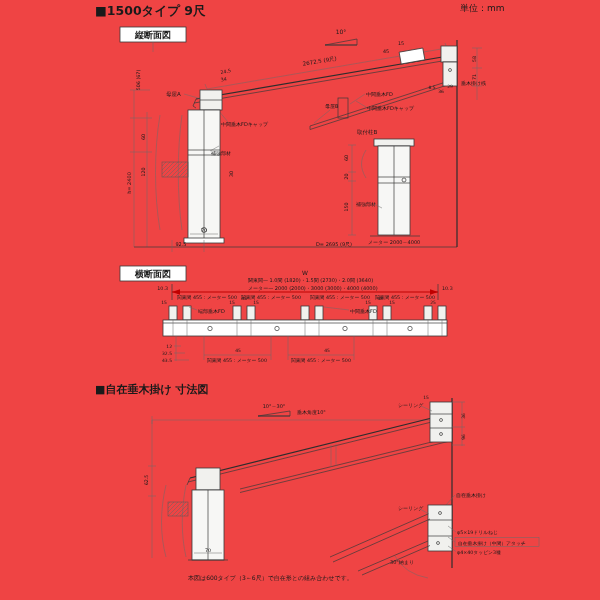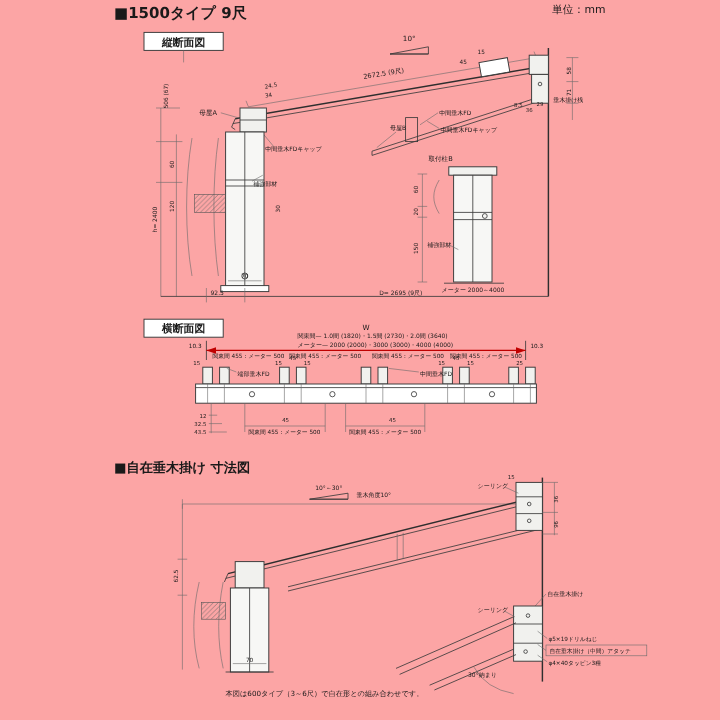--- a/index.html
+++ b/index.html
@@ -1,16 +1,16 @@
 <!DOCTYPE html>
 <html><head>
 <meta charset="utf-8">
 <style>
   html,body{margin:0;padding:0;background:#fff}
-  .page{position:relative;width:600px;height:600px;background:#fca5a5;overflow:hidden;
+  .page{position:relative;width:600px;height:600px;background:#ef4444;overflow:hidden;
         font-family:"DejaVu Sans","Liberation Sans",sans-serif}
   svg{position:absolute;left:0;top:0}
   svg text{fill:#1a1a1a;font-family:"DejaVu Sans","Liberation Sans",sans-serif}
   .b{font-weight:700}
   .ln{stroke:#3a3a3a;stroke-width:.7;fill:none}
   .lt{stroke:#6a6a6a;stroke-width:.5;fill:none}
   .ln2{stroke:#2e2e2e;stroke-width:1.2;fill:none}
   .bx{fill:#f1f1ee;stroke:#3a3a3a;stroke-width:.8}
   .wh{fill:#fff;stroke:#3a3a3a;stroke-width:.8}
   .red{stroke:#c00000;stroke-width:1.1;fill:none}

